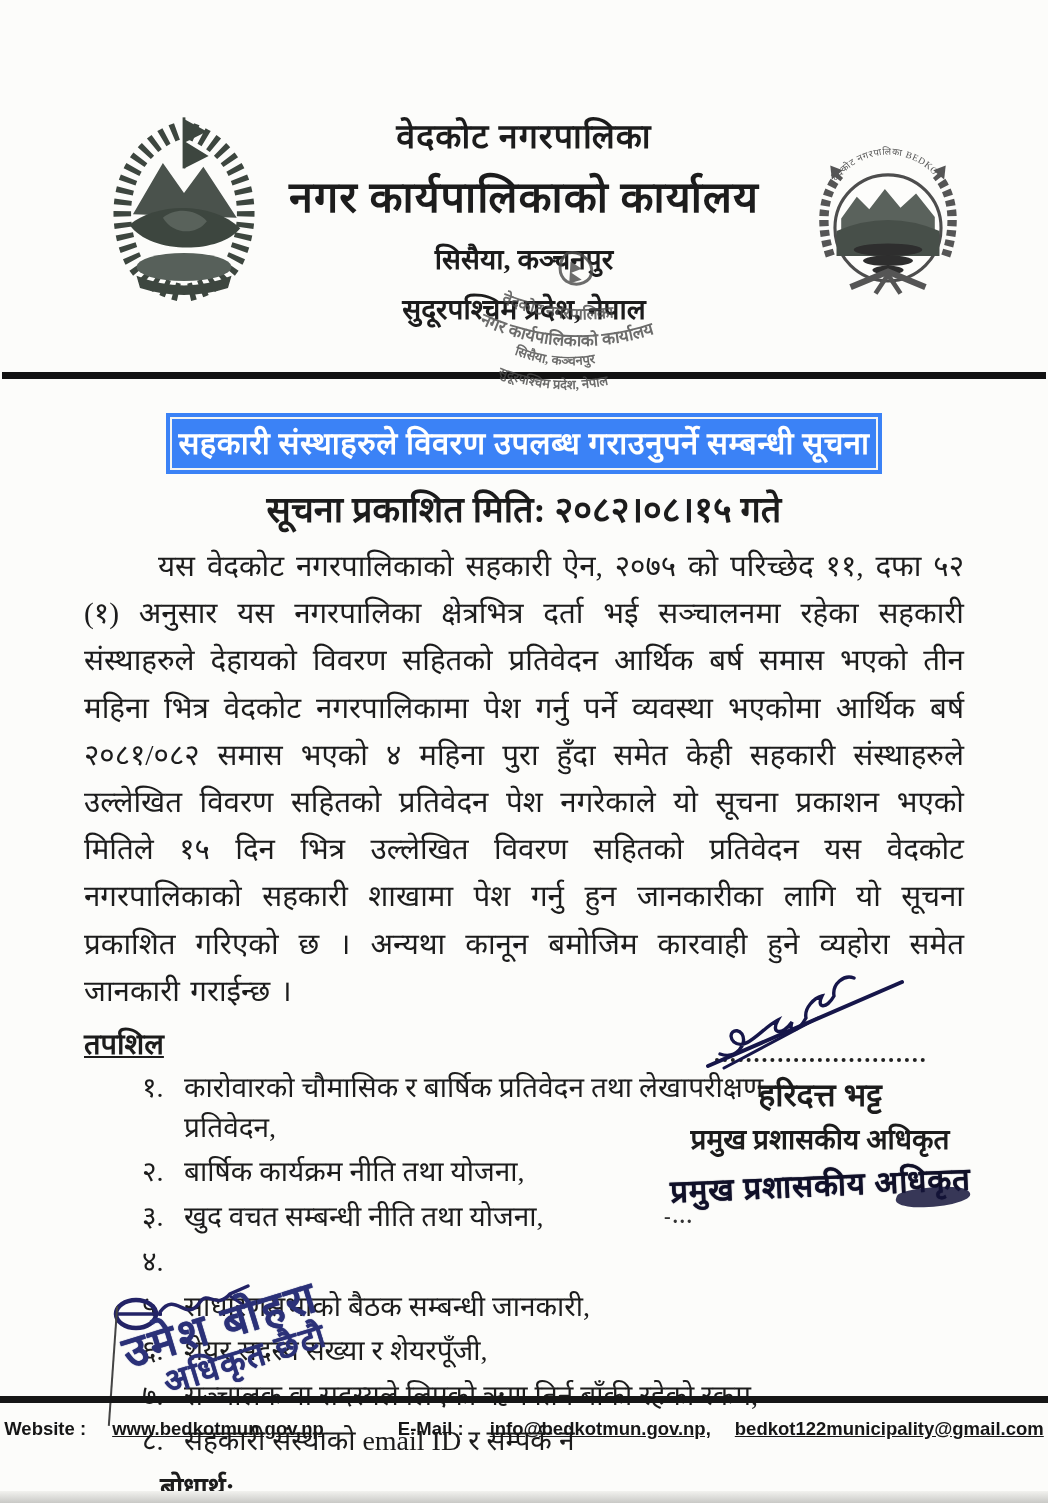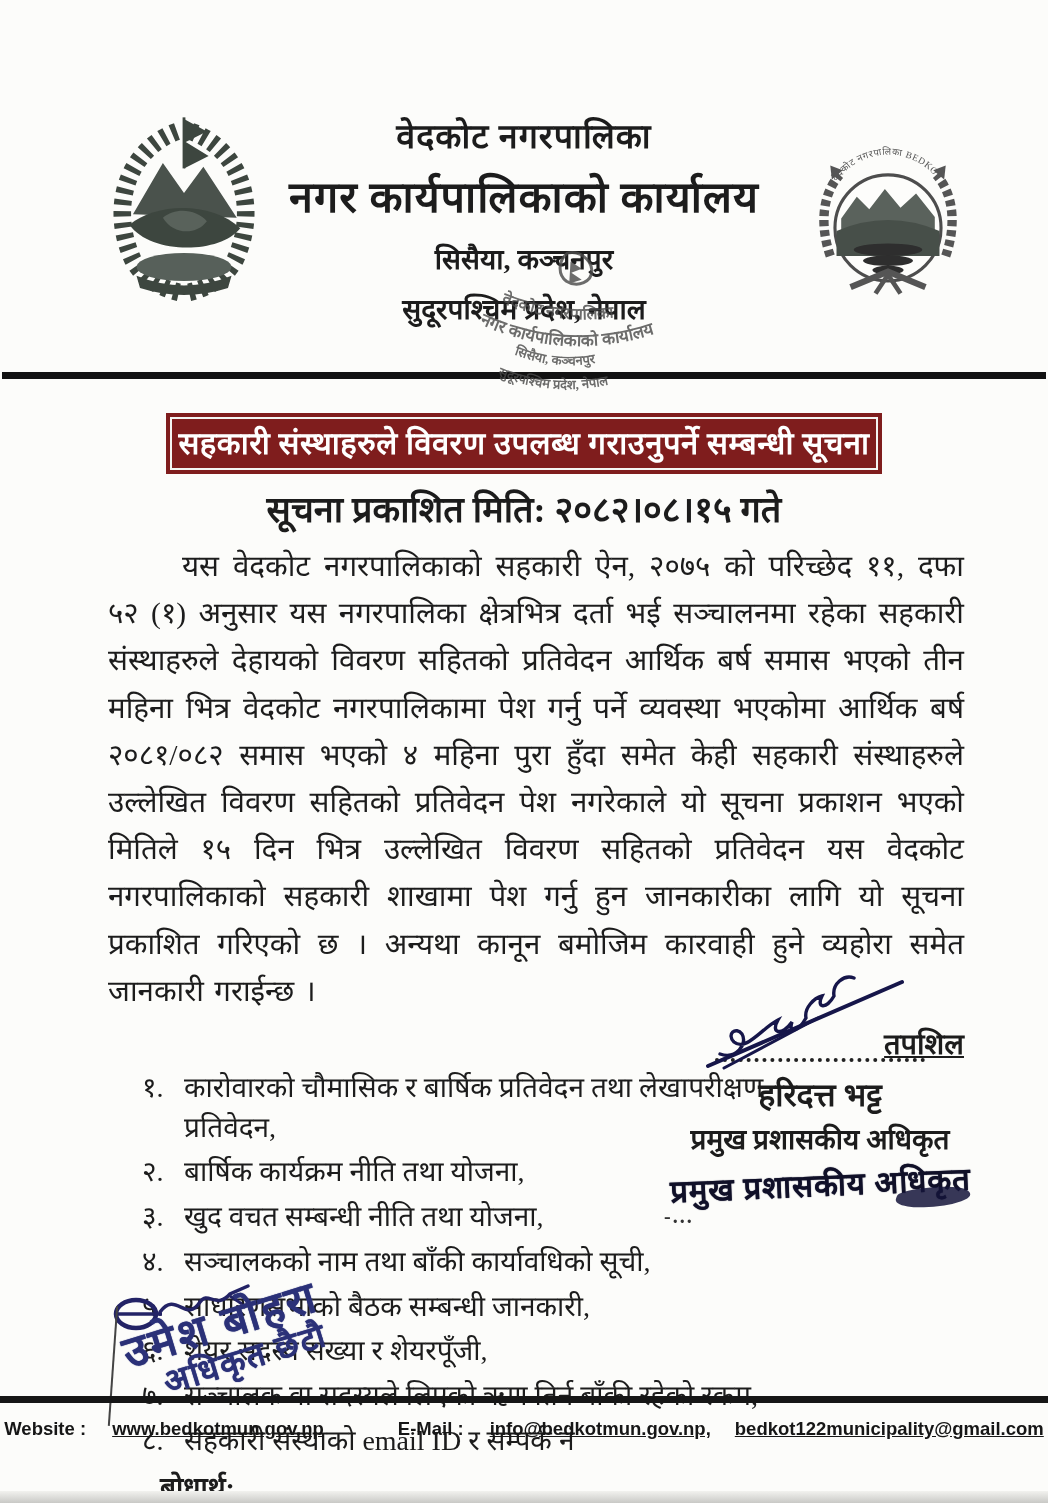--- a/index.html
+++ b/index.html
@@ -26,34 +26,33 @@
   .addr1 { font-size:28px; font-weight:bold; margin-top:14px; }
   .addr2 { font-size:28px; font-weight:bold; margin-top:12px; }
   .letter-block { position:absolute; left:84px; top:294px; font-size:28px; font-weight:bold; line-height:1.55; }
   .round-stamp { position:absolute; left:452px; top:240px; width:240px; height:168px; opacity:.92; }
   .rule-double-top { border-top:5px solid #121212; border-bottom:2px solid #121212; height:4px; margin:0 2px; }
 
   
   .main { padding:0 84px; position:relative; }
   .banner {
     margin:34px auto 0; width:716px;
-    background:#7f1d1d; color:#fff;
+    background:#3b82f6; color:#fff;
     font-size:31px; font-weight:bold; text-align:center;
     padding:8px 4px 11px;
     outline:2px solid #f4f4f2; outline-offset:-6px;
     letter-spacing:.5px;
   }
   .pub-date { text-align:center; font-size:36px; font-weight:bold; margin-top:10px; }
   .body-par {
     margin-top:10px; font-size:29.5px; line-height:1.60;
     text-align:justify; text-indent:74px;
     word-spacing:3px;
-    margin-left:24px;
-  }
-  .detail-head { font-size:29px; font-weight:bold; text-decoration:underline; margin-top:8px;text-align:right; }
+  }
+  .detail-head { font-size:29px; font-weight:bold; text-decoration:underline; margin-top:8px; }
   .detail-list { margin:6px 0 0 58px; width:640px; }
   .d-item { display:flex; font-size:28px; line-height:1.42; margin-top:5px; }
   .d-item .num { width:42px; flex:0 0 42px; }
   .cc-head { font-size:28px; font-weight:bold; margin:6px 0 0 76px; }
   .cc-list { margin:8px 0 0 36px; width:860px; }
   .cc-item { display:flex; font-size:26.5px; line-height:1.5; margin-top:8px; }
   .cc-item .num { width:38px; flex:0 0 38px; }
 
   
   .sig-block { position:absolute; right:48px; top:962px; width:360px; text-align:center; }
@@ -187,21 +186,20 @@
       <div class="d-item">
         <span class="num">२.</span>
         <span>बार्षिक कार्यक्रम नीति तथा योजना,</span>
       </div>
       <div class="d-item">
         <span class="num">३.</span>
         <span>खुद वचत सम्बन्धी नीति तथा योजना,</span>
       </div>
       <div class="d-item">
         <span class="num">४.</span>
-        <span>सञ्चालकको नाम तथा बाँकी कार्यावधिको सूची,</span>
       </div>
       <div class="d-item">
         <span class="num">५.</span>
         <span>साधारणसभाको बैठक सम्बन्धी जानकारी,</span>
       </div>
       <div class="d-item">
         <span class="num">६.</span>
         <span>शेयर सदस्य संख्या र शेयरपूँजी,</span>
       </div>
       <div class="d-item">

